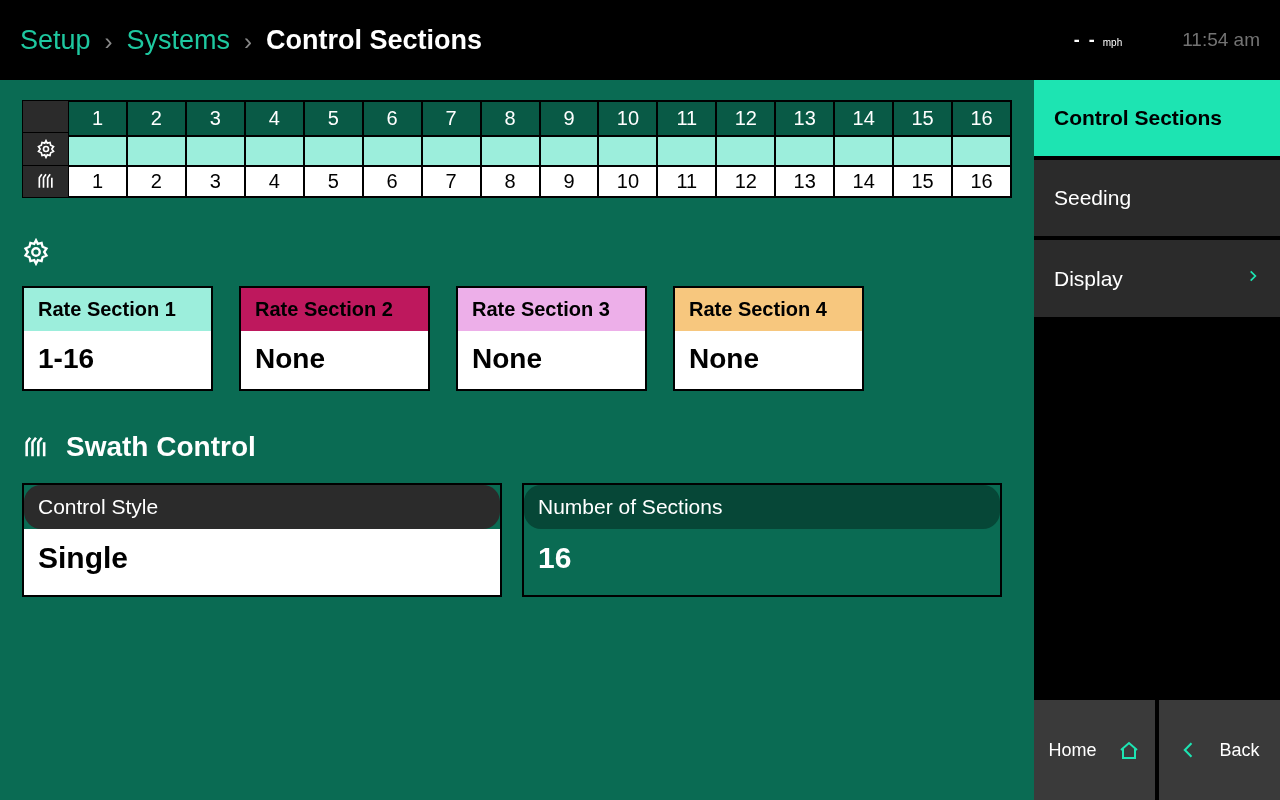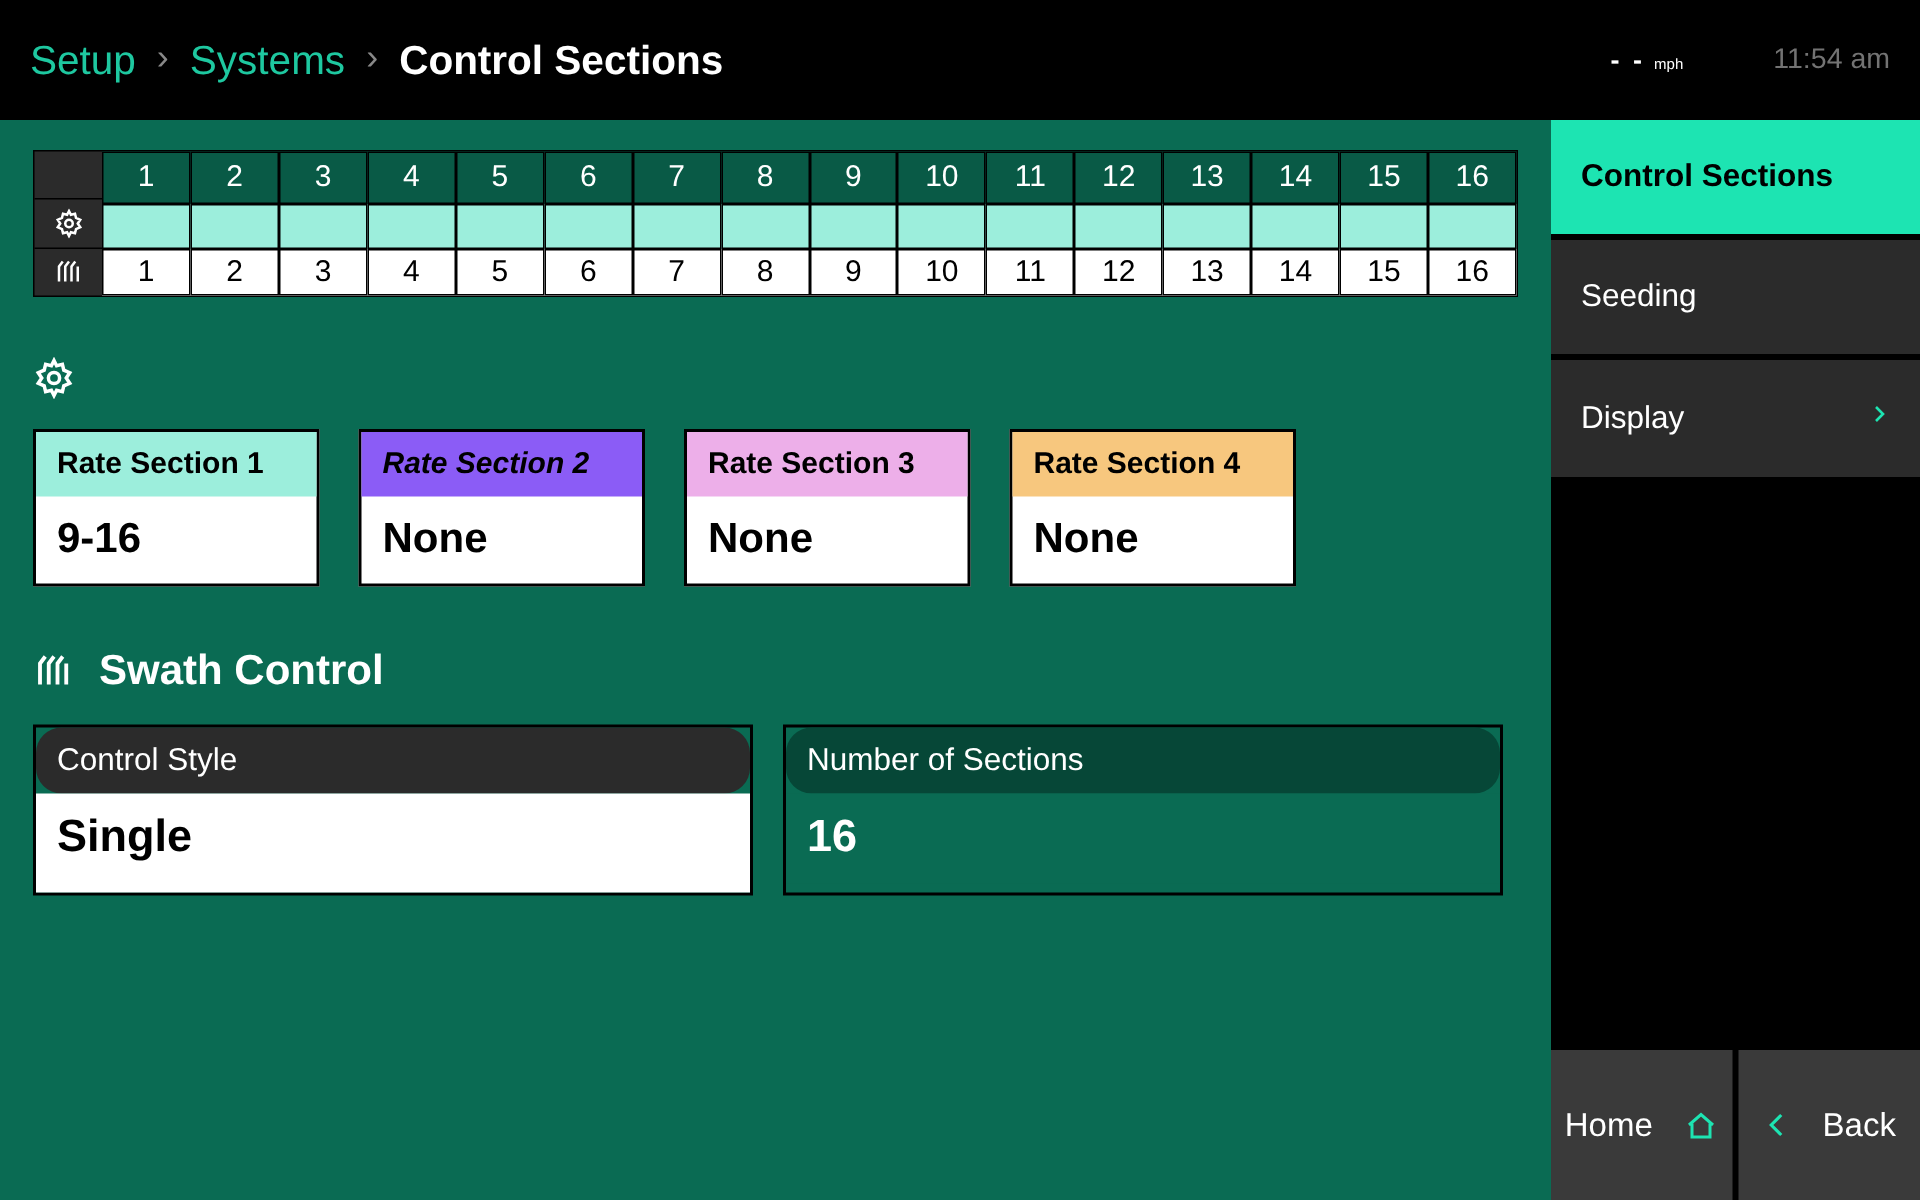--- a/index.html
+++ b/index.html
@@ -1,20 +1,20 @@
 <!DOCTYPE html>
 <html><head>
 <meta charset="utf-8">
 <style>
   * { box-sizing: border-box; margin: 0; padding: 0; font-family: Arial, Helvetica, sans-serif; }
   html, body { width: 1280px; height: 800px; overflow: hidden; background: #000; }
   .root { width: 1280px; height: 800px; display: flex; flex-direction: column; }
   
   .topbar { height: 80px; background: #000; display: flex; align-items: center; padding: 0 20px; color: #fff; }
-  .breadcrumb { display: flex; align-items: flex-start; font-size: 27px; }
+  .breadcrumb { display: flex; align-items: flex-end; font-size: 27px; }
   .bc-link { color: #1EC8A0; cursor: pointer; }
   .bc-sep { color: #888; margin: 0 14px; font-size: 24px; }
   .bc-current { color: #fff; font-weight: 700; }
   .topbar-spacer { flex: 1; }
   .speed { display: flex; align-items: baseline; color: #fff; margin-right: 60px; font-size: 18px; }
   .speed-val { font-weight: 700; margin-right: 6px; letter-spacing: 2px; }
   .speed-unit { font-size: 10px; }
   .clock { font-size: 19px; color: #737373; }
   
   .body { flex: 1; display: flex; min-height: 0; }
@@ -48,21 +48,21 @@
   .swath-card.editable .val { background: #fff; color: #000; padding: 12px 14px 20px; font-size: 30px; font-weight: 800; cursor: pointer; }
   .swath-card.readonly .head { background: #064737; }
   .swath-card.readonly .val { background: #0A6B53; color: #fff; padding: 12px 14px 14px; font-size: 30px; font-weight: 800; }
   
   .side { width: 246px; background: #000; display: flex; flex-direction: column; }
   .side-tabs { flex: 1; display: flex; flex-direction: column; gap: 4px; }
   .side-tab { background: #2B2B2B; color: #fff; font-size: 21px; padding: 26px 20px; display: flex; align-items: center; justify-content: space-between; cursor: pointer; }
   .side-tab.active { background: #1DE4B2; color: #000; font-weight: 700; }
   .side-tab .chev { color: #1DE4B2; }
   .side-bottom { display: flex; gap: 4px; height: 100px; }
-  .side-btn { flex: 1; background: #3A3A3A; color: #fff; display: flex; align-items: center; justify-content: center; font-size: 22px; cursor: pointer; gap: 20px; }
+  .side-btn { flex: 1; background: #3A3A3A; color: #fff; display: flex; align-items: center; justify-content: center; font-size: 18px; cursor: pointer; gap: 20px; }
   
   .gear-icon svg, .swathrow-icon svg, .home-icon svg, .chev-icon svg { display: block; }
 </style>
 </head>
 <body>
 
 <div class="root">
 
   <div class="topbar">
     <div class="breadcrumb">
@@ -161,24 +161,24 @@
           <svg width="28" height="28" viewBox="0 0 24 24" fill="none" stroke="#fff" stroke-width="2">
             <circle cx="12" cy="12" r="3.2"></circle>
             <path d="M12 2l1.5 3 3.3-.8.8 3.3L21 9l-2 3 2 3-3.4 1.5-.8 3.3-3.3-.8L12 22l-1.5-3-3.3.8-.8-3.3L3 15l2-3-2-3 3.4-1.5.8-3.3 3.3.8z"></path>
           </svg>
         </span>
       </div>
 
       <div class="rate-cards" id="rate-cards">
           <div class="rate-card">
             <div class="head" style="background: rgb(156, 238, 220);">Rate Section 1</div>
-            <div class="val">9-16</div>
-          </div>
-          <div class="rate-card">
-            <div class="head" style="background: #8b5cf6; font-style: italic;">Rate Section 2</div>
+            <div class="val">1-16</div>
+          </div>
+          <div class="rate-card">
+            <div class="head" style="background: #be185d;">Rate Section 2</div>
             <div class="val">None</div>
           </div>
           <div class="rate-card">
             <div class="head" style="background: rgb(237, 175, 233);">Rate Section 3</div>
             <div class="val">None</div>
           </div>
           <div class="rate-card">
             <div class="head" style="background: rgb(247, 199, 126);">Rate Section 4</div>
             <div class="val">None</div>
           </div>

